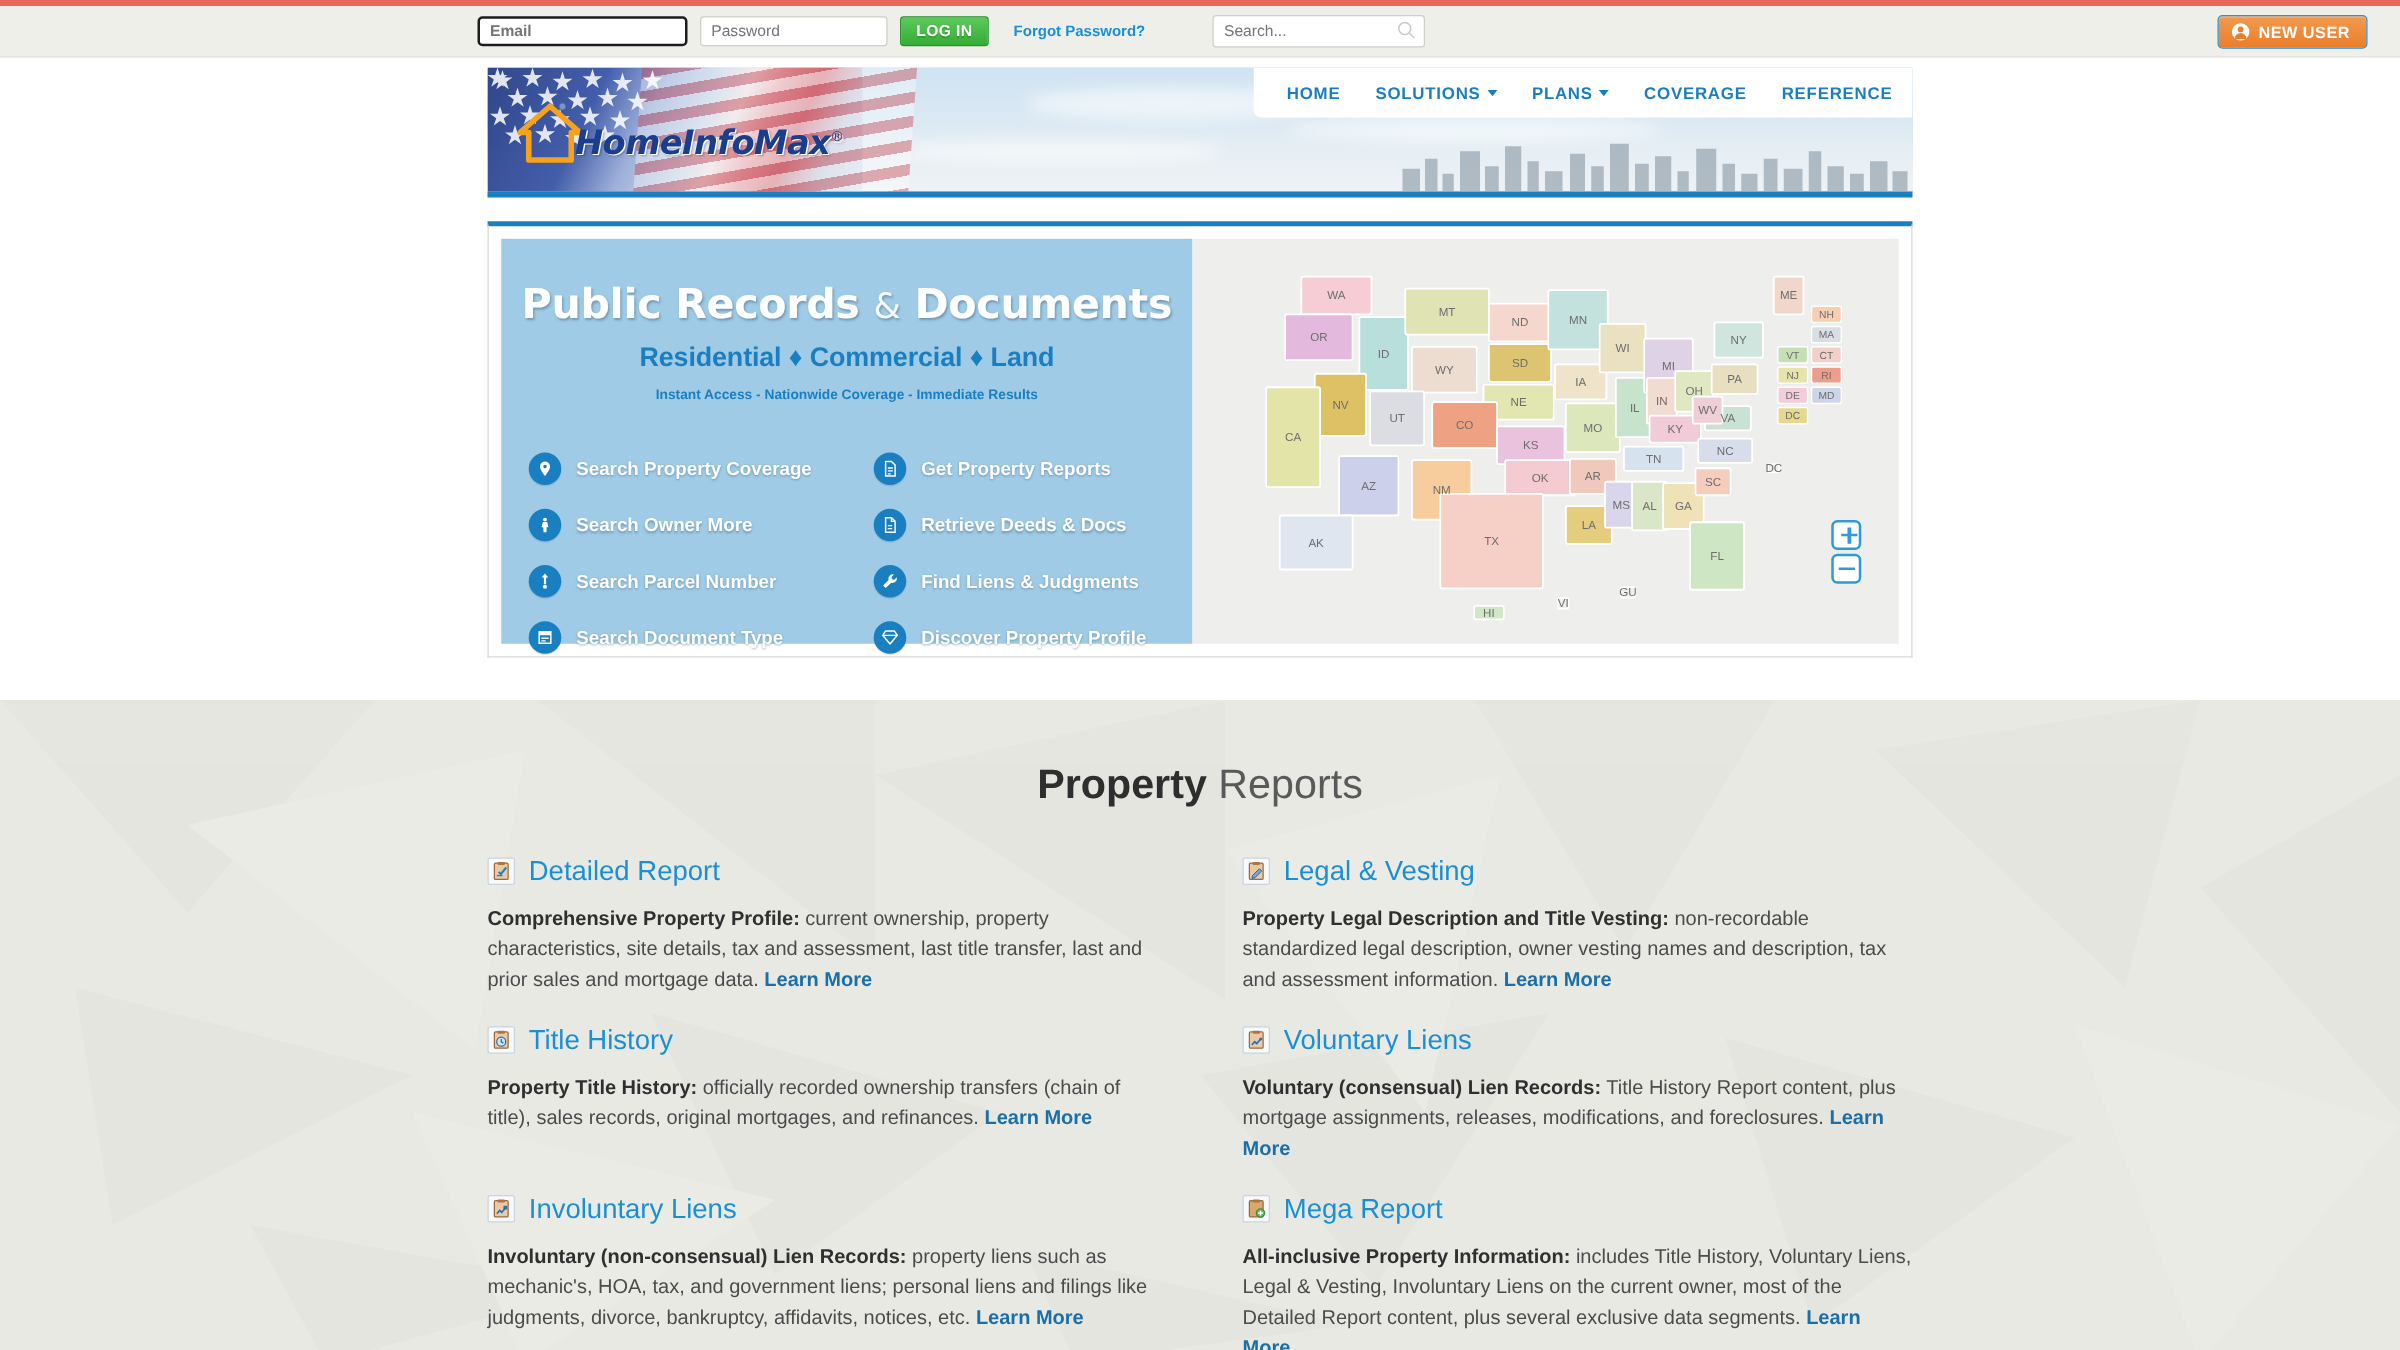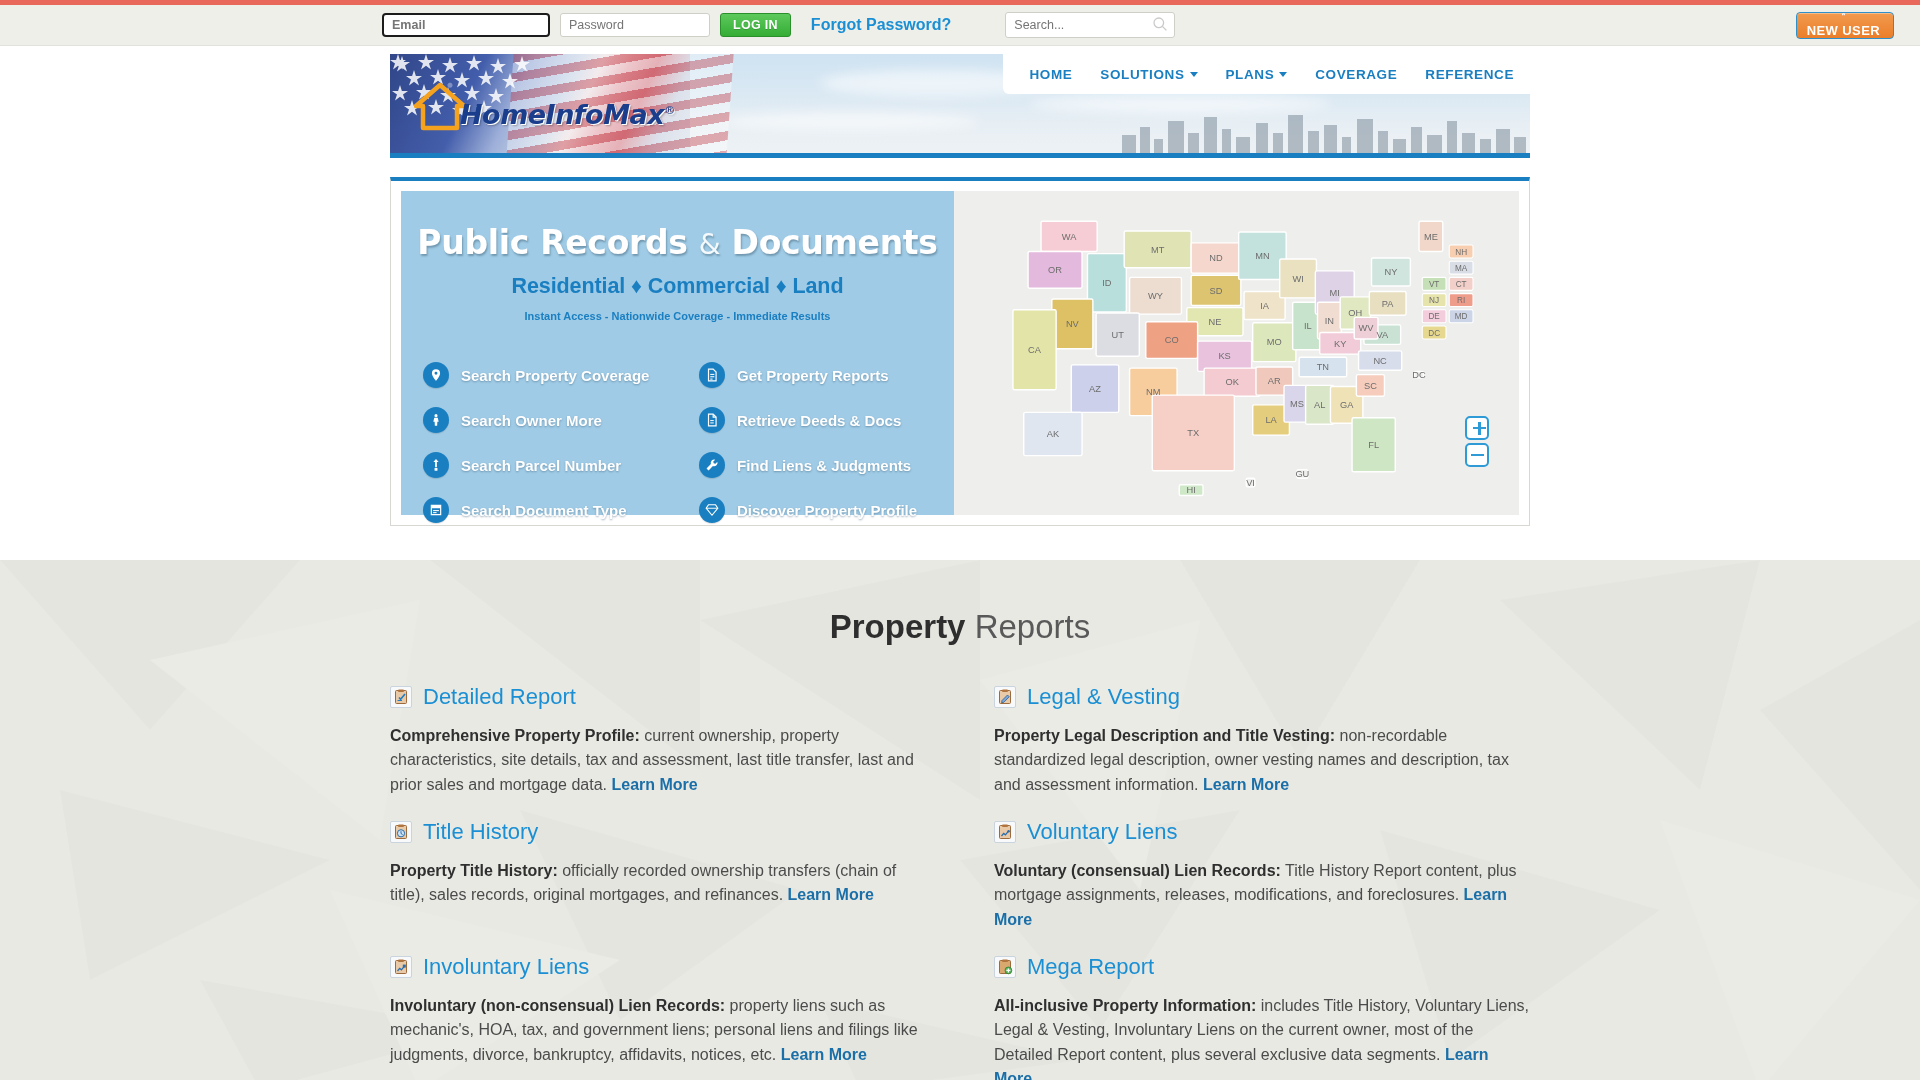--- a/index.html
+++ b/index.html
@@ -32,38 +32,37 @@
   .inp-pass  { width:150px; margin-left:10px; }
   .btn-login {
     margin-left:10px; height:24px; padding:0 12px;
     background:linear-gradient(#5cc95c,#35ad35);
     border:1px solid #2b8f2b; border-radius:3px;
     color:#fff; font-size:12.5px; font-weight:bold; letter-spacing:.3px;
     cursor:pointer; font-family:"Liberation Sans", sans-serif;
     text-shadow:0 1px 0 rgba(0,0,0,.15);
   }
   .forgot {
-    margin-left:20px; color:#1a8fd4; font-size:16px; font-weight:bold;
+    margin-left:20px; color:#1a8fd4; font-size:12px; font-weight:bold;
     text-decoration:none; cursor:pointer; white-space:nowrap;
   }
   .search-wrap { margin-left:54px; position:relative; }
   .inp-search { width:170px; height:26px; padding-right:26px; color:#9a9a95; }
   .search-ico {
     position:absolute; right:7px; top:4px; width:16px; height:16px;
     pointer-events:none; opacity:.45;
   }
   .btn-newuser {
     position:absolute; right:26px; top:7px;
     height:27px; padding:0 13px 0 10px; display:flex; align-items:center; gap:7px;
     background:linear-gradient(#f29a4e,#ea7e2a);
     border:1px solid #2f8fc9; border-radius:4px;
     color:#fff; font-size:13px; font-weight:bold; letter-spacing:.4px;
     cursor:pointer; font-family:"Liberation Sans", sans-serif;
     box-shadow:inset 0 1px 0 rgba(255,255,255,.35);
-    flex-direction:column;
   }
   .user-ico { width:15px; height:15px; }
 
   
   .page { width:1140px; margin:0 auto; }
 
   
   .masthead {
     height:104px; margin-top:8px; position:relative; overflow:hidden;
     border-bottom:5px solid #1a7fc1;

